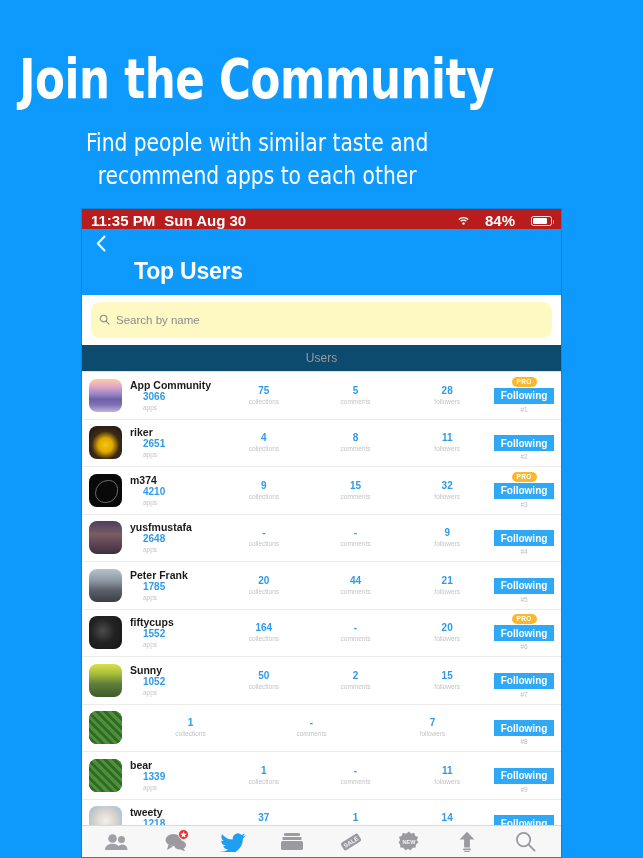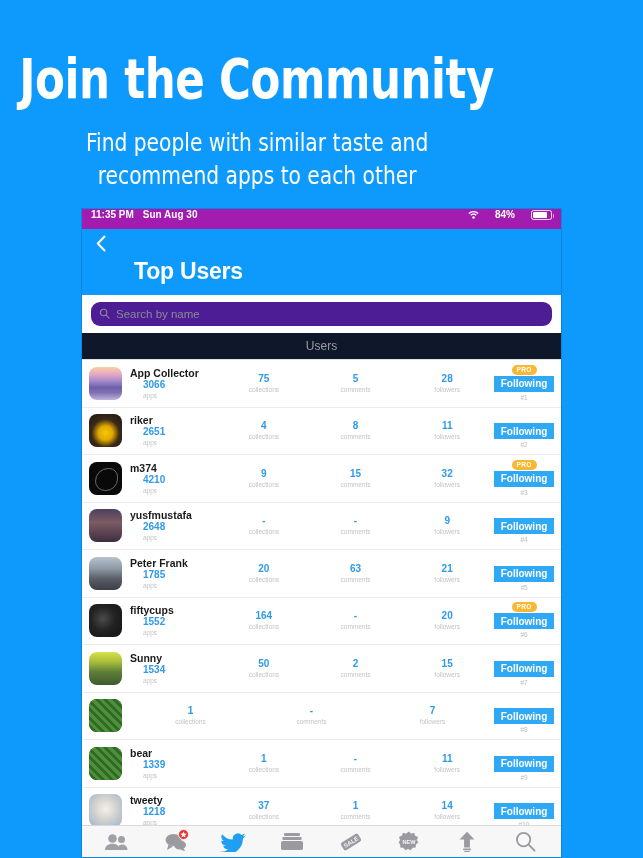--- a/index.html
+++ b/index.html
@@ -37,23 +37,23 @@
     position: absolute; left: 81px; top: 208px;
     width: 481px; height: 650px;
     background: #ffffff;
     border: 1px solid #0a86e0;
     overflow: hidden;
     display: flex; flex-direction: column;
   }
 
   
   .statusbar {
-    height: 20px; background: #a21caf; color: #ffffff;
-    display: flex; align-items: flex-start; justify-content: space-between;
-    padding: 0 9px; font-size: 10px; font-weight: 600;
+    height: 20px; background: #b91c1c; color: #ffffff;
+    display: flex; align-items: flex-end; justify-content: space-between;
+    padding: 0 9px; font-size: 15px; font-weight: 600;
     flex: 0 0 auto;
   }
   .sb-left { display: flex; align-items: center; gap: 9px; }
   .sb-right { display: flex; align-items: center; gap: 16px; }
   .wifi-icon { display: inline-block; width: 11px; height: 9px; position: relative; }
   .wifi-icon svg { display:block; }
   .battery {
     width: 21px; height: 10px; border: 1px solid rgba(255,255,255,.85);
     border-radius: 2.5px; position: relative; padding: 1px;
   }
@@ -76,28 +76,28 @@
   .nav-title {
     font-size: 23px; font-weight: 700; color: #ffffff;
     margin-top: 2px; letter-spacing: -0.2px; margin-left: 38px;
   }
 
   
   .searchwrap {
     background: #ffffff; padding: 7px 9px 7px 9px; flex: 0 0 auto;
   }
   .searchbar {
-    background: #4c1d95; border-radius: 9px; height: 24px;
+    background: #fef9c3; border-radius: 9px; height: 36px;
     display: flex; align-items: center; gap: 6px; padding: 0 8px;
   }
   .search-ph { color: #8b8b90; font-size: 11.5px; }
 
   
   .section-head {
-    background: #0f172a; height: 27px; flex: 0 0 auto;
+    background: #0c4a6e; height: 27px; flex: 0 0 auto;
     display: flex; align-items: center; justify-content: center;
     color: #9b9ba0; font-size: 12px; font-weight: 500;
     border-bottom: 1px solid #e2e2e5;
   }
 
   
   .userlist { flex: 1 1 auto; overflow: hidden; background: #fff; }
   .row {
     display: flex; align-items: center; height: 47.5px;
     border-bottom: 1px solid #ececed; padding: 0 6px 0 7px;
@@ -228,21 +228,21 @@
   </div>
 
   <div class="section-head">Users</div>
 
   <div class="userlist" id="userlist">
       <div class="row">
         <div class="avatar">
           <div class="av-sunset"></div>
         </div>
         <div class="namecol">
-          <div class="uname">App Collector</div>
+          <div class="uname">App Community</div>
           <div class="statblock">
             <div class="v">3066</div>
             <div class="l">apps</div>
           </div>
         </div>
         <div class="col">
           <div class="statblock">
             <div class="v">75</div>
             <div class="l">collections</div>
           </div>
@@ -382,21 +382,21 @@
           </div>
         </div>
         <div class="col">
           <div class="statblock">
             <div class="v">20</div>
             <div class="l">collections</div>
           </div>
         </div>
         <div class="col">
           <div class="statblock">
-            <div class="v">63</div>
+            <div class="v">44</div>
             <div class="l">comments</div>
           </div>
         </div>
         <div class="col">
           <div class="statblock">
             <div class="v">21</div>
             <div class="l">followers</div>
           </div>
         </div>
         <div class="followcol">
@@ -440,21 +440,21 @@
           <div class="rank">#6</div>
         </div>
       </div>
       <div class="row">
         <div class="avatar">
           <div class="av-bird"></div>
         </div>
         <div class="namecol">
           <div class="uname">Sunny</div>
           <div class="statblock">
-            <div class="v">1534</div>
+            <div class="v">1052</div>
             <div class="l">apps</div>
           </div>
         </div>
         <div class="col">
           <div class="statblock">
             <div class="v">50</div>
             <div class="l">collections</div>
           </div>
         </div>
         <div class="col">

